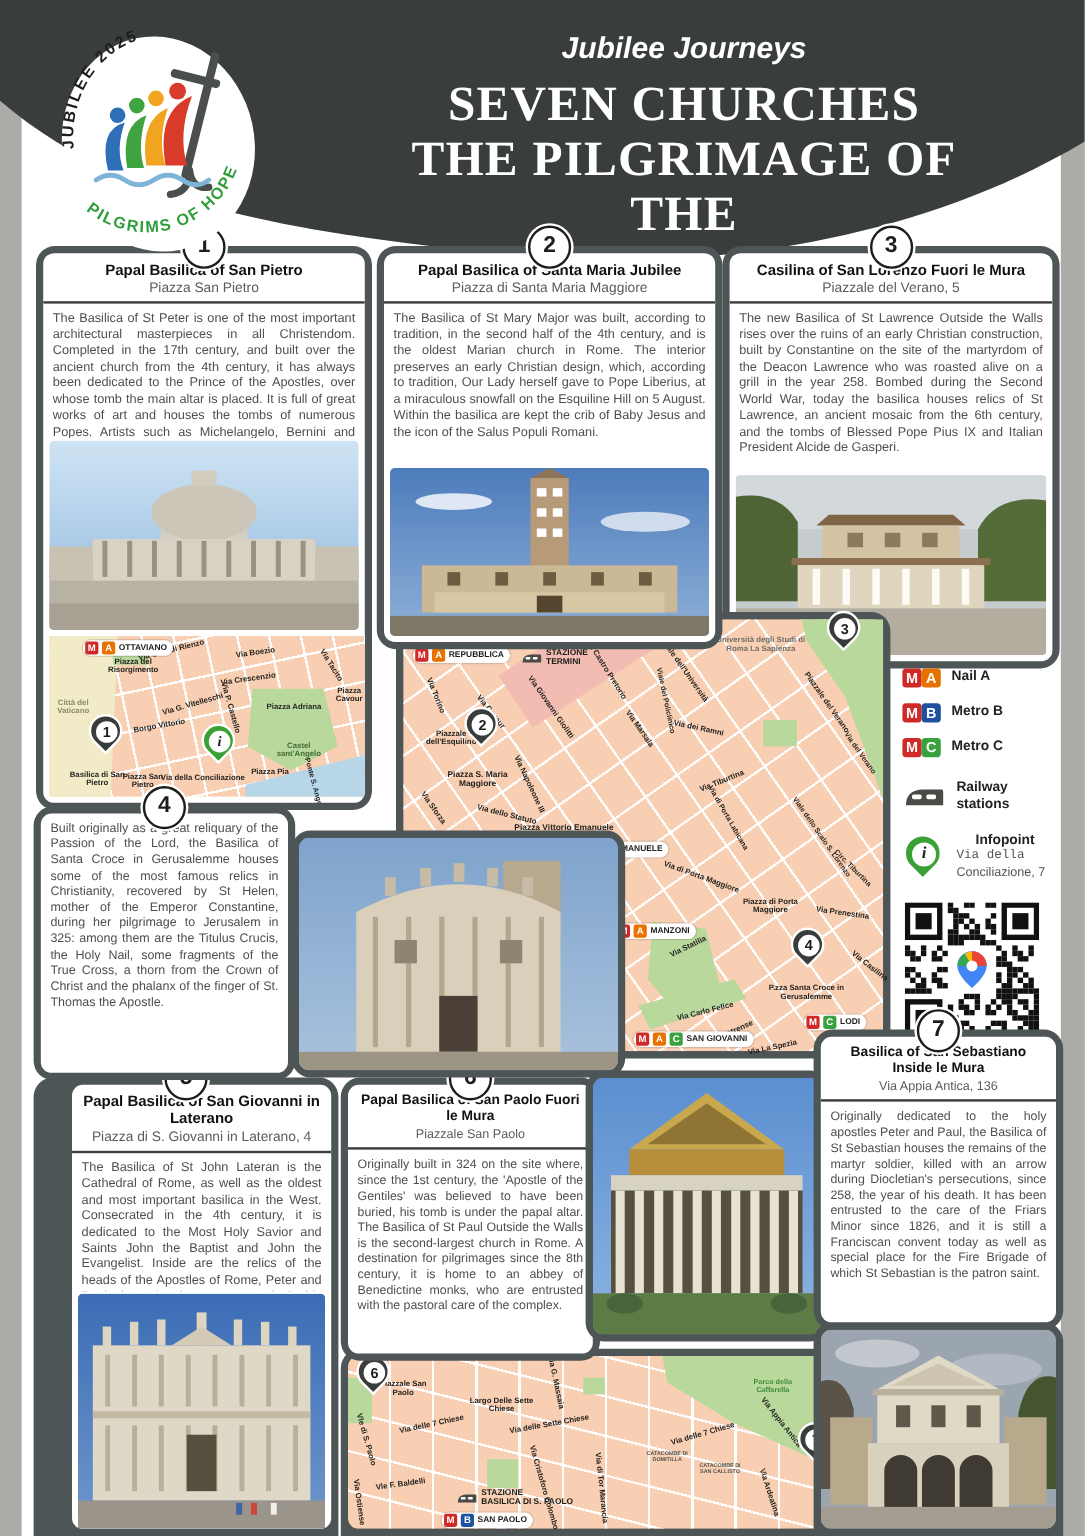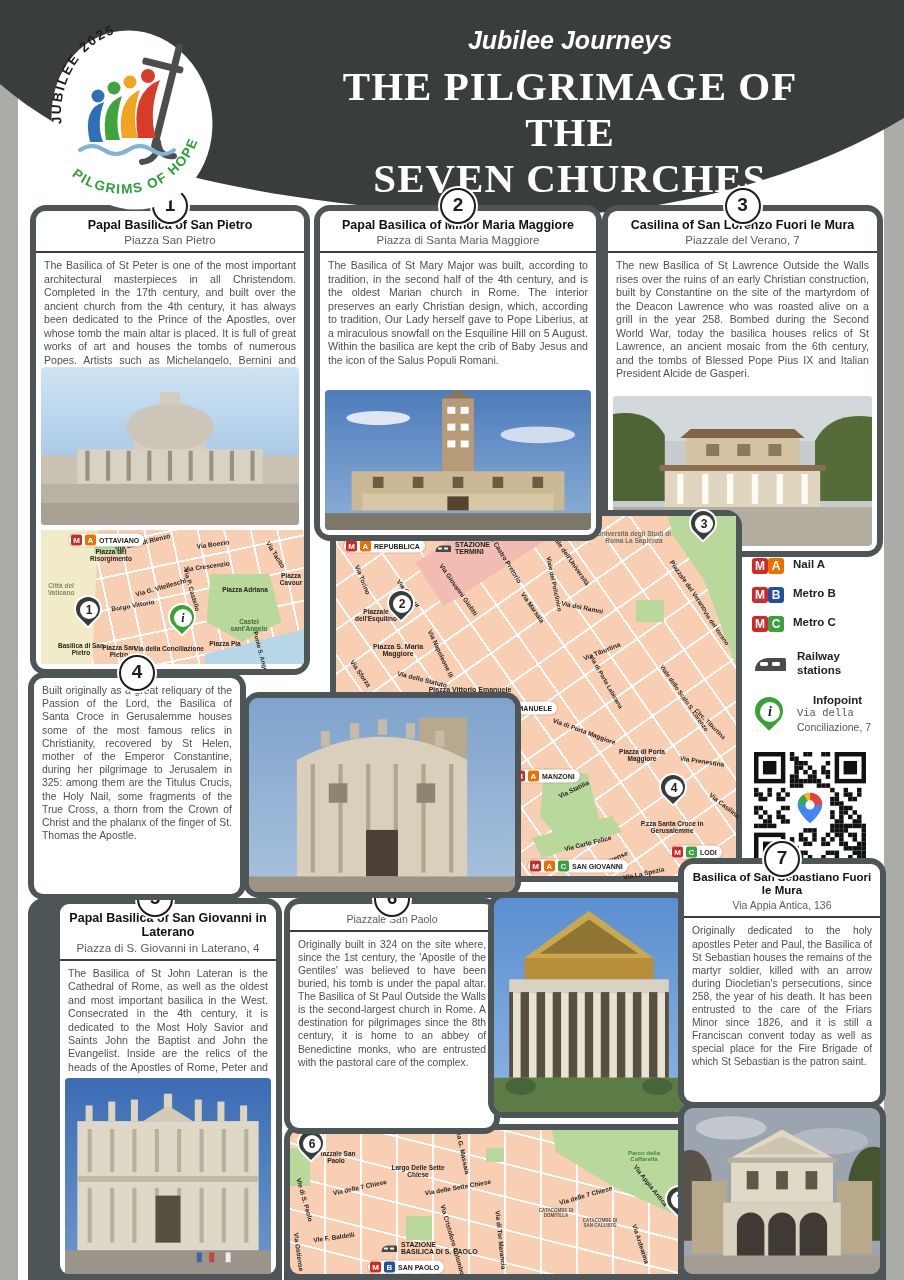--- a/index.html
+++ b/index.html
@@ -75,22 +75,22 @@
 <body>
 
 <div class="content-bg"></div>
 
 <svg class="header-arc" width="904" height="232" viewBox="0 0 904 232">
   <path d="M0,0 H904 V118 C770,198 590,230 420,212 C250,194 105,174 0,84 Z" fill="#393e3d"></path>
 </svg>
 
 <div class="header-text">
   <div class="kicker">Jubilee Journeys</div>
+  <div class="title-line">SEVEN CHURCHES</div>
   <div class="title-line">THE PILGRIMAGE OF THE</div>
-  <div class="title-line">SEVEN CHURCHES</div>
 </div>
 
 <div class="logo">
   <svg width="172" height="188" viewBox="0 0 172 188">
     <defs>
       <path id="arcTop" d="M16,104 A74,84 0 0 1 120,14"></path>
       <path id="arcBot" d="M24,150 A80,80 0 0 0 156,98"></path>
     </defs>
     <ellipse cx="86" cy="96" rx="80" ry="90" fill="#ffffff" transform="rotate(-12 86 96)"></ellipse>
     <text font-size="13.5" font-weight="bold" fill="#1d1d1b" letter-spacing="2">
@@ -192,21 +192,21 @@
           <span class="pin-num it">i</span>
         </div>
       </div>
   </div>
 </div>
 
 <div class="frame" style="left:314px;top:205px;width:288px;height:336px;z-index:6;">
   <div class="num-circle">2</div>
   <div class="inner">
     <div class="card-head">
-      <div class="card-title">Papal Basilica of Minor Maria Maggiore</div>
+      <div class="card-title">Papal Basilica of Santa Maria Jubilee</div>
       <div class="card-sub">Piazza di Santa Maria Maggiore</div>
     </div>
     <div class="card-body">The Basilica of St Mary Major was built, according to tradition, in the second half of the 4th century, and is the oldest Marian church in Rome. The interior preserves an early Christian design, which, according to tradition, Our Lady herself gave to Pope Liberius, at a miraculous snowfall on the Esquiline Hill on 5 August. Within the basilica are kept the crib of Baby Jesus and the icon of the Salus Populi Romani.</div>
     <div class="photo" style="height:140px;">
         <svg viewBox="0 0 100 100" preserveAspectRatio="none">
           <defs>
             <linearGradient id="s2" x1="0" y1="0" x2="0" y2="1">
               <stop offset="0" stop-color="#4d7cbb"></stop>
               <stop offset="1" stop-color="#8fb0d8"></stop>
             </linearGradient>
@@ -234,21 +234,21 @@
         </svg>
       </div>
   </div>
 </div>
 
 <div class="frame" style="left:602px;top:205px;width:281px;height:352px;z-index:4;">
   <div class="num-circle">3</div>
   <div class="inner">
     <div class="card-head">
       <div class="card-title">Casilina of San Lorenzo Fuori le Mura</div>
-      <div class="card-sub">Piazzale del Verano, 7</div>
+      <div class="card-sub">Piazzale del Verano, 5</div>
     </div>
     <div class="card-body">The new Basilica of St Lawrence Outside the Walls rises over the ruins of an early Christian construction, built by Constantine on the site of the martyrdom of the Deacon Lawrence who was roasted alive on a grill in the year 258. Bombed during the Second World War, today the basilica houses relics of St Lawrence, an ancient mosaic from the 6th century, and the tombs of Blessed Pope Pius IX and Italian President Alcide de Gasperi.</div>
     <div class="photo" style="height:150px;">
         <svg viewBox="0 0 100 100" preserveAspectRatio="none">
           <rect width="100" height="100" fill="#c6cbce"></rect>
           <rect y="0" width="100" height="30" fill="#d3d8da"></rect>
           <path d="M0,70 L0,12 Q14,8 20,26 L20,70 Z" fill="#4f6434"></path>
           <path d="M100,70 L100,14 Q84,10 78,30 L78,70 Z" fill="#556b38"></path>
           <polygon points="26,28 74,28 70,22 30,22" fill="#806446"></polygon>
           <rect x="28" y="28" width="44" height="20" fill="#d3c3a2"></rect>
@@ -461,20 +461,21 @@
           <rect x="78" y="89" width="2.4" height="5" fill="#efefe8"></rect>
         </svg>
       </div>
   </div>
 </div>
 
 <div class="frame narrow" style="left:284px;top:898px;width:216px;height:236px;z-index:6;">
   <div class="num-circle">6</div>
   <div class="inner">
     <div class="card-head">
+      <div class="card-title">Papal Basilica of San Paolo Fuori le Mura</div>
       <div class="card-sub">Piazzale San Paolo</div>
     </div>
     <div class="card-body" style="font-size:10.3px;">Originally built in 324 on the site where, since the 1st century, the 'Apostle of the Gentiles' was believed to have been buried, his tomb is under the papal altar. The Basilica of St Paul Outside the Walls is the second-largest church in Rome. A destination for pilgrimages since the 8th century, it is home to an abbey of Benedictine monks, who are entrusted with the pastoral care of the complex.</div>
   </div>
 </div>
 
 <div class="frame photo-panel" style="left:488px;top:892px;width:202px;height:226px;">
   <div class="photo">
       <svg viewBox="0 0 100 100" preserveAspectRatio="none">
         <defs>
@@ -552,21 +553,21 @@
         <span class="pin-shape"></span>
         <span class="pin-num">7</span>
       </div>
     </div>
 </div>
 
 <div class="frame narrow" style="left:678px;top:858px;width:208px;height:250px;z-index:8;">
   <div class="num-circle">7</div>
   <div class="inner">
     <div class="card-head">
-      <div class="card-title">Basilica of San Sebastiano Fuori le Mura</div>
+      <div class="card-title">Basilica of San Sebastiano Inside le Mura</div>
       <div class="card-sub">Via Appia Antica, 136</div>
     </div>
     <div class="card-body" style="font-size:10.3px;">Originally dedicated to the holy apostles Peter and Paul, the Basilica of St Sebastian houses the remains of the martyr soldier, killed with an arrow during Diocletian's persecutions, since 258, the year of his death. It has been entrusted to the care of the Friars Minor since 1826, and it is still a Franciscan convent today as well as special place for the Fire Brigade of which St Sebastian is the patron saint.</div>
   </div>
 </div>
 
 <div class="frame photo-panel" style="left:678px;top:1102px;width:208px;height:178px;z-index:8;border-bottom-left-radius:0;border-bottom-right-radius:0;">
   <div class="photo">
       <svg viewBox="0 0 100 100" preserveAspectRatio="none">
         <rect width="100" height="100" fill="#9aa5b0"></rect>

